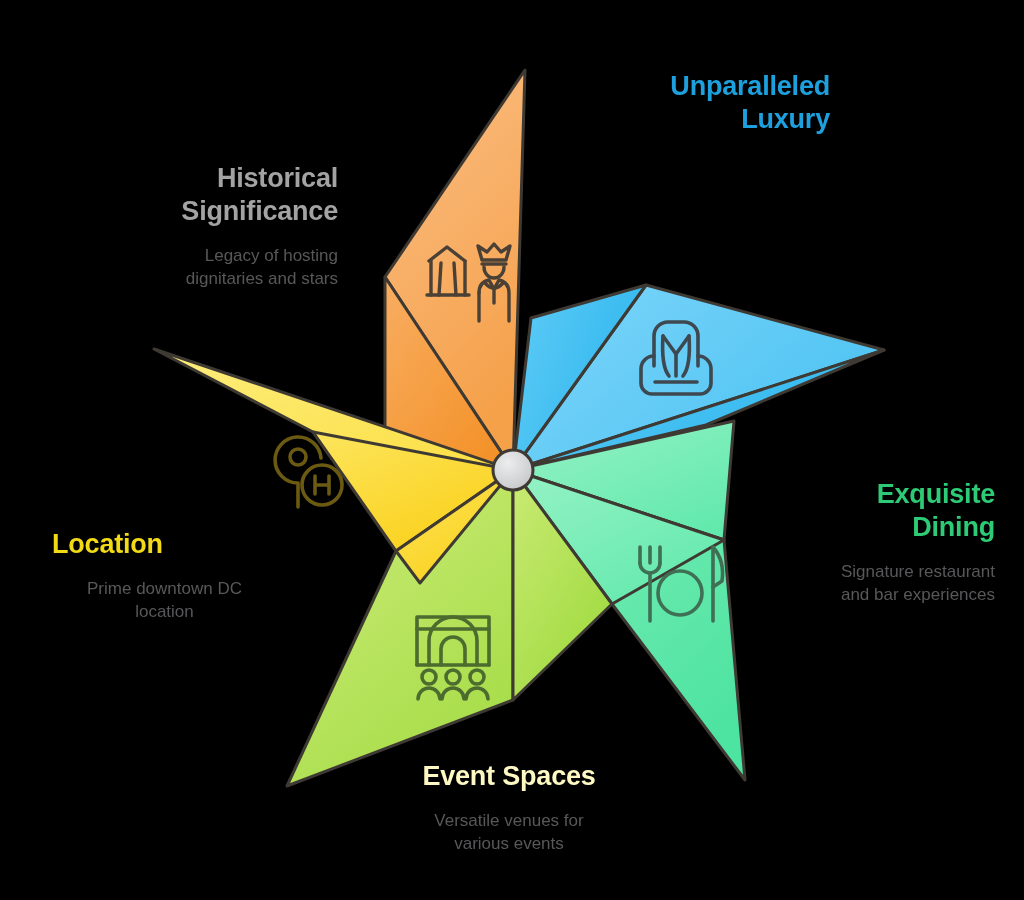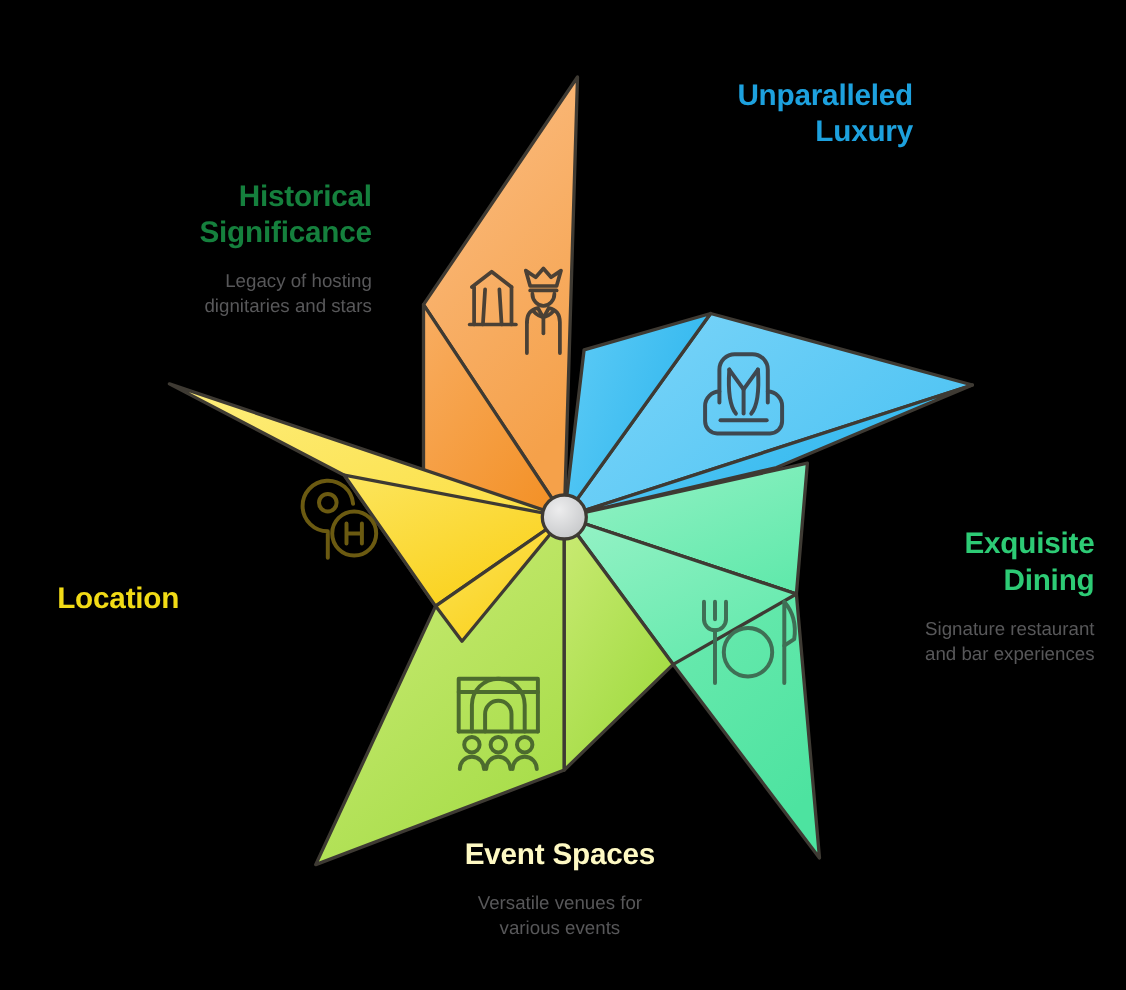--- a/index.html
+++ b/index.html
@@ -205,28 +205,30 @@
       <circle cx="513" cy="470" r="20" fill="url(#gradHub)" stroke="#3E3A33" stroke-width="3"></circle>
     </g>
   </svg>
 
   <div class="label-block" id="lbl-luxury">
     <p class="label-title" style="color:#1DA1DE">Unparalleled
 Luxury</p>
   </div>
 
   <div class="label-block" id="lbl-historical">
-    <p class="label-title" style="color:#15803d">Historical
+    <p class="label-title" style="color:#a3a3a3">Historical
 Significance</p>
     <p class="label-desc">Legacy of hosting
 dignitaries and stars</p>
   </div>
 
   <div class="label-block" id="lbl-location">
     <p class="label-title" style="color:#F2DB16">Location</p>
+    <p class="label-desc">Prime downtown DC
+location</p>
   </div>
 
   <div class="label-block" id="lbl-dining">
     <p class="label-title" style="color:#2DCB75">Exquisite
 Dining</p>
     <p class="label-desc">Signature restaurant
 and bar experiences</p>
   </div>
 
   <div class="label-block" id="lbl-eventspaces">

